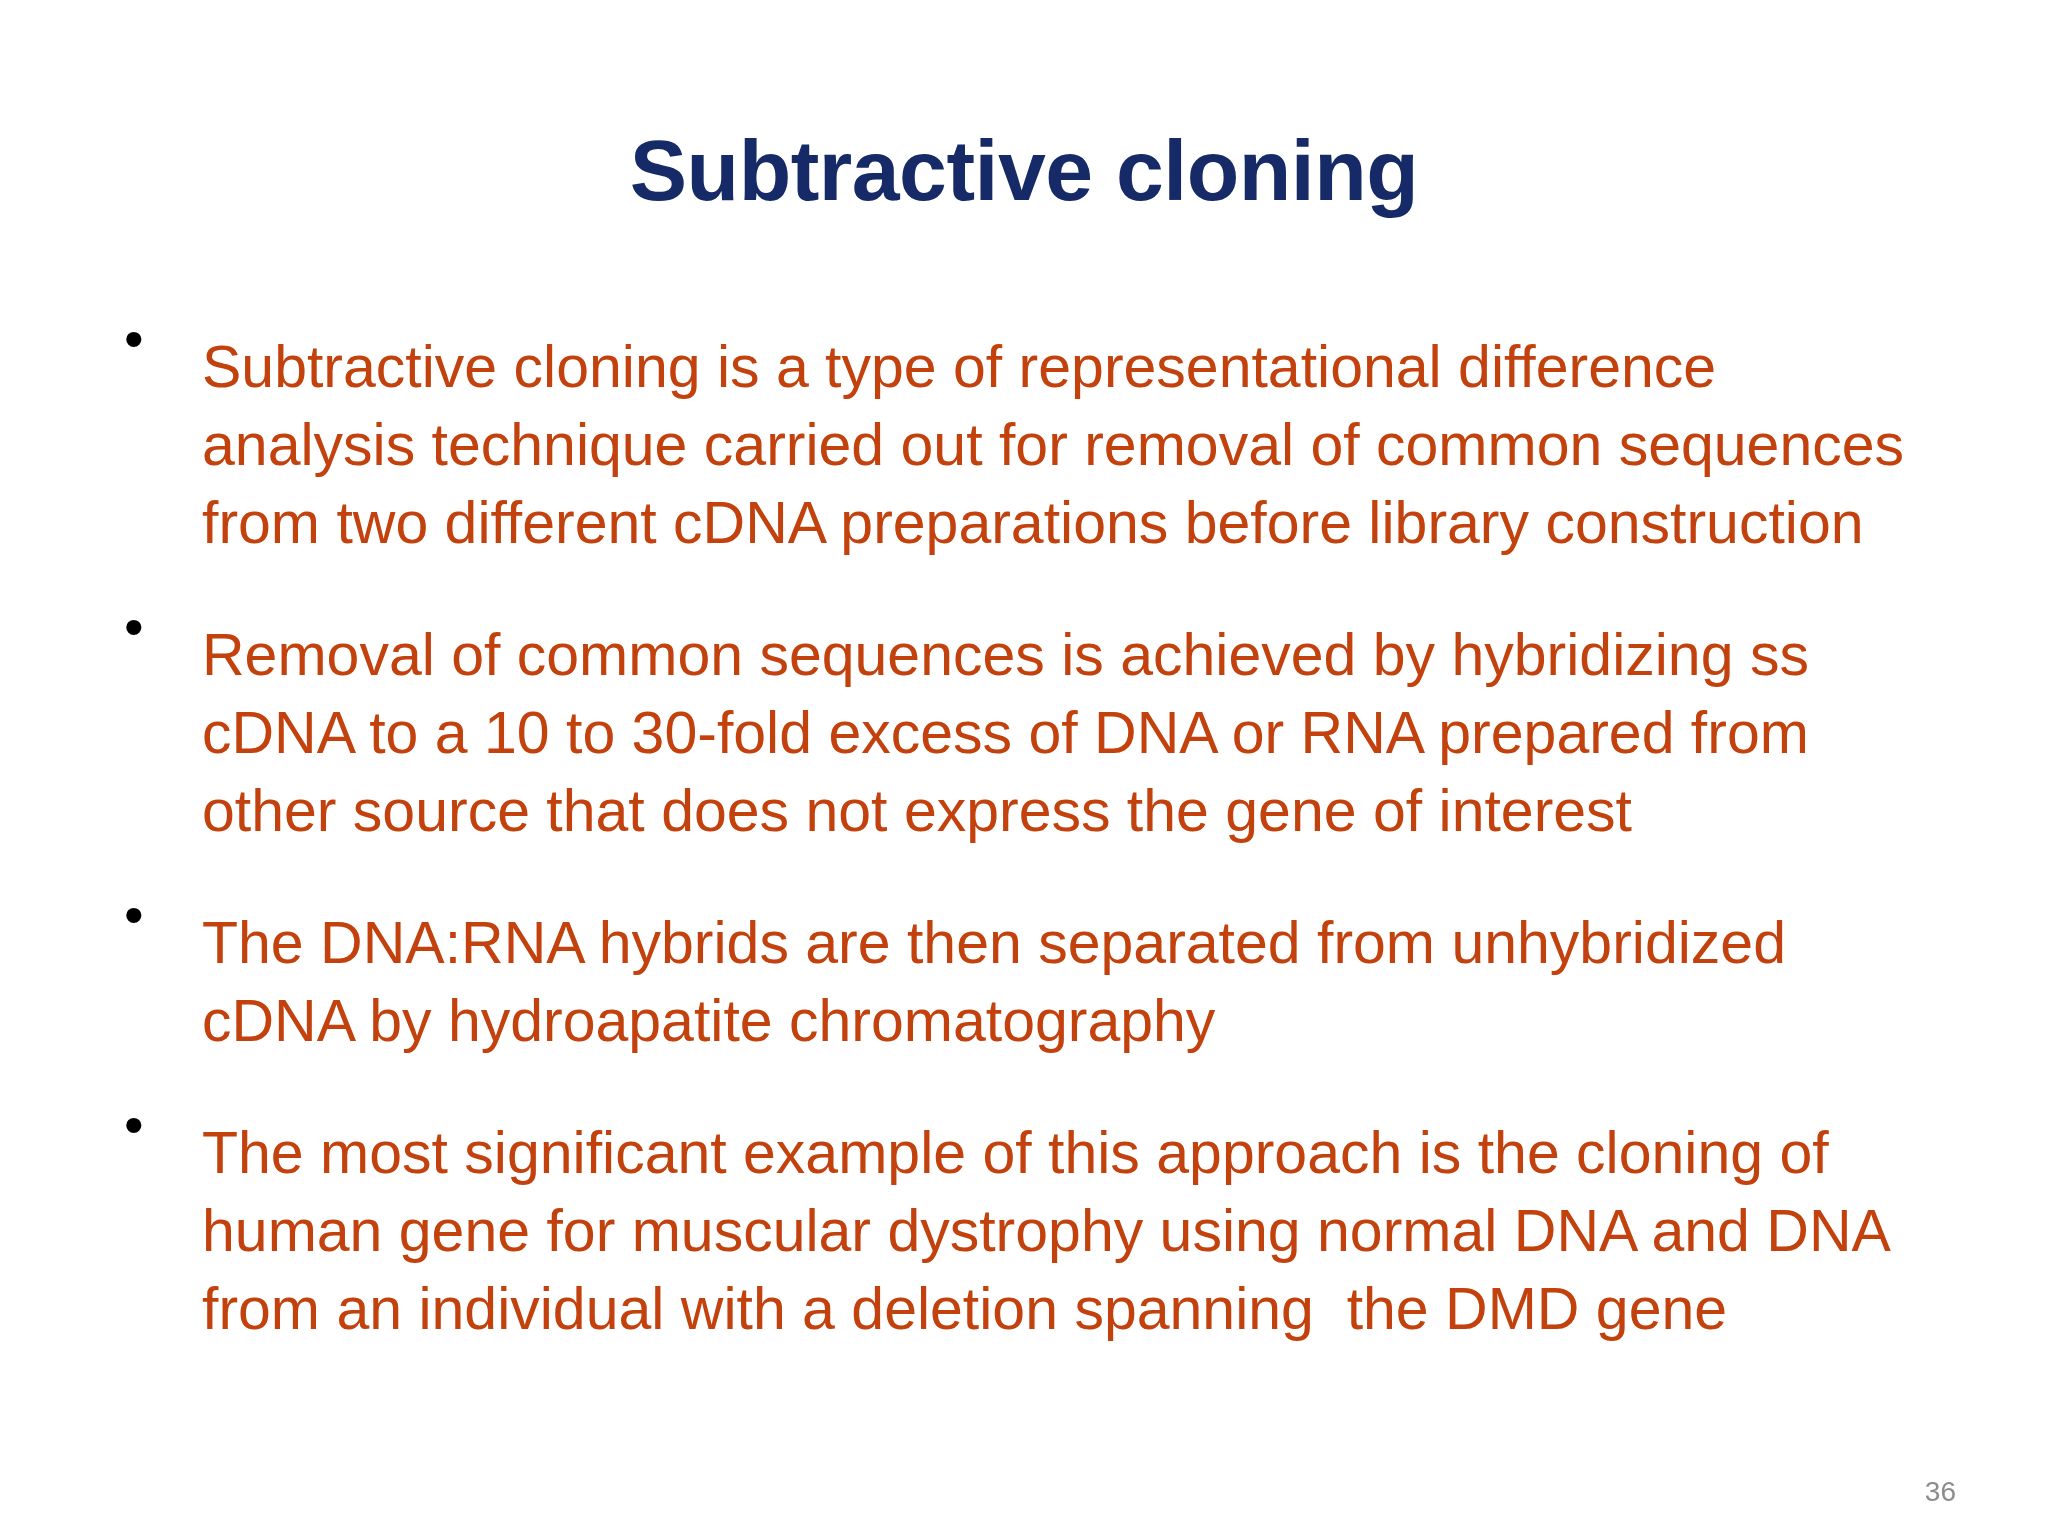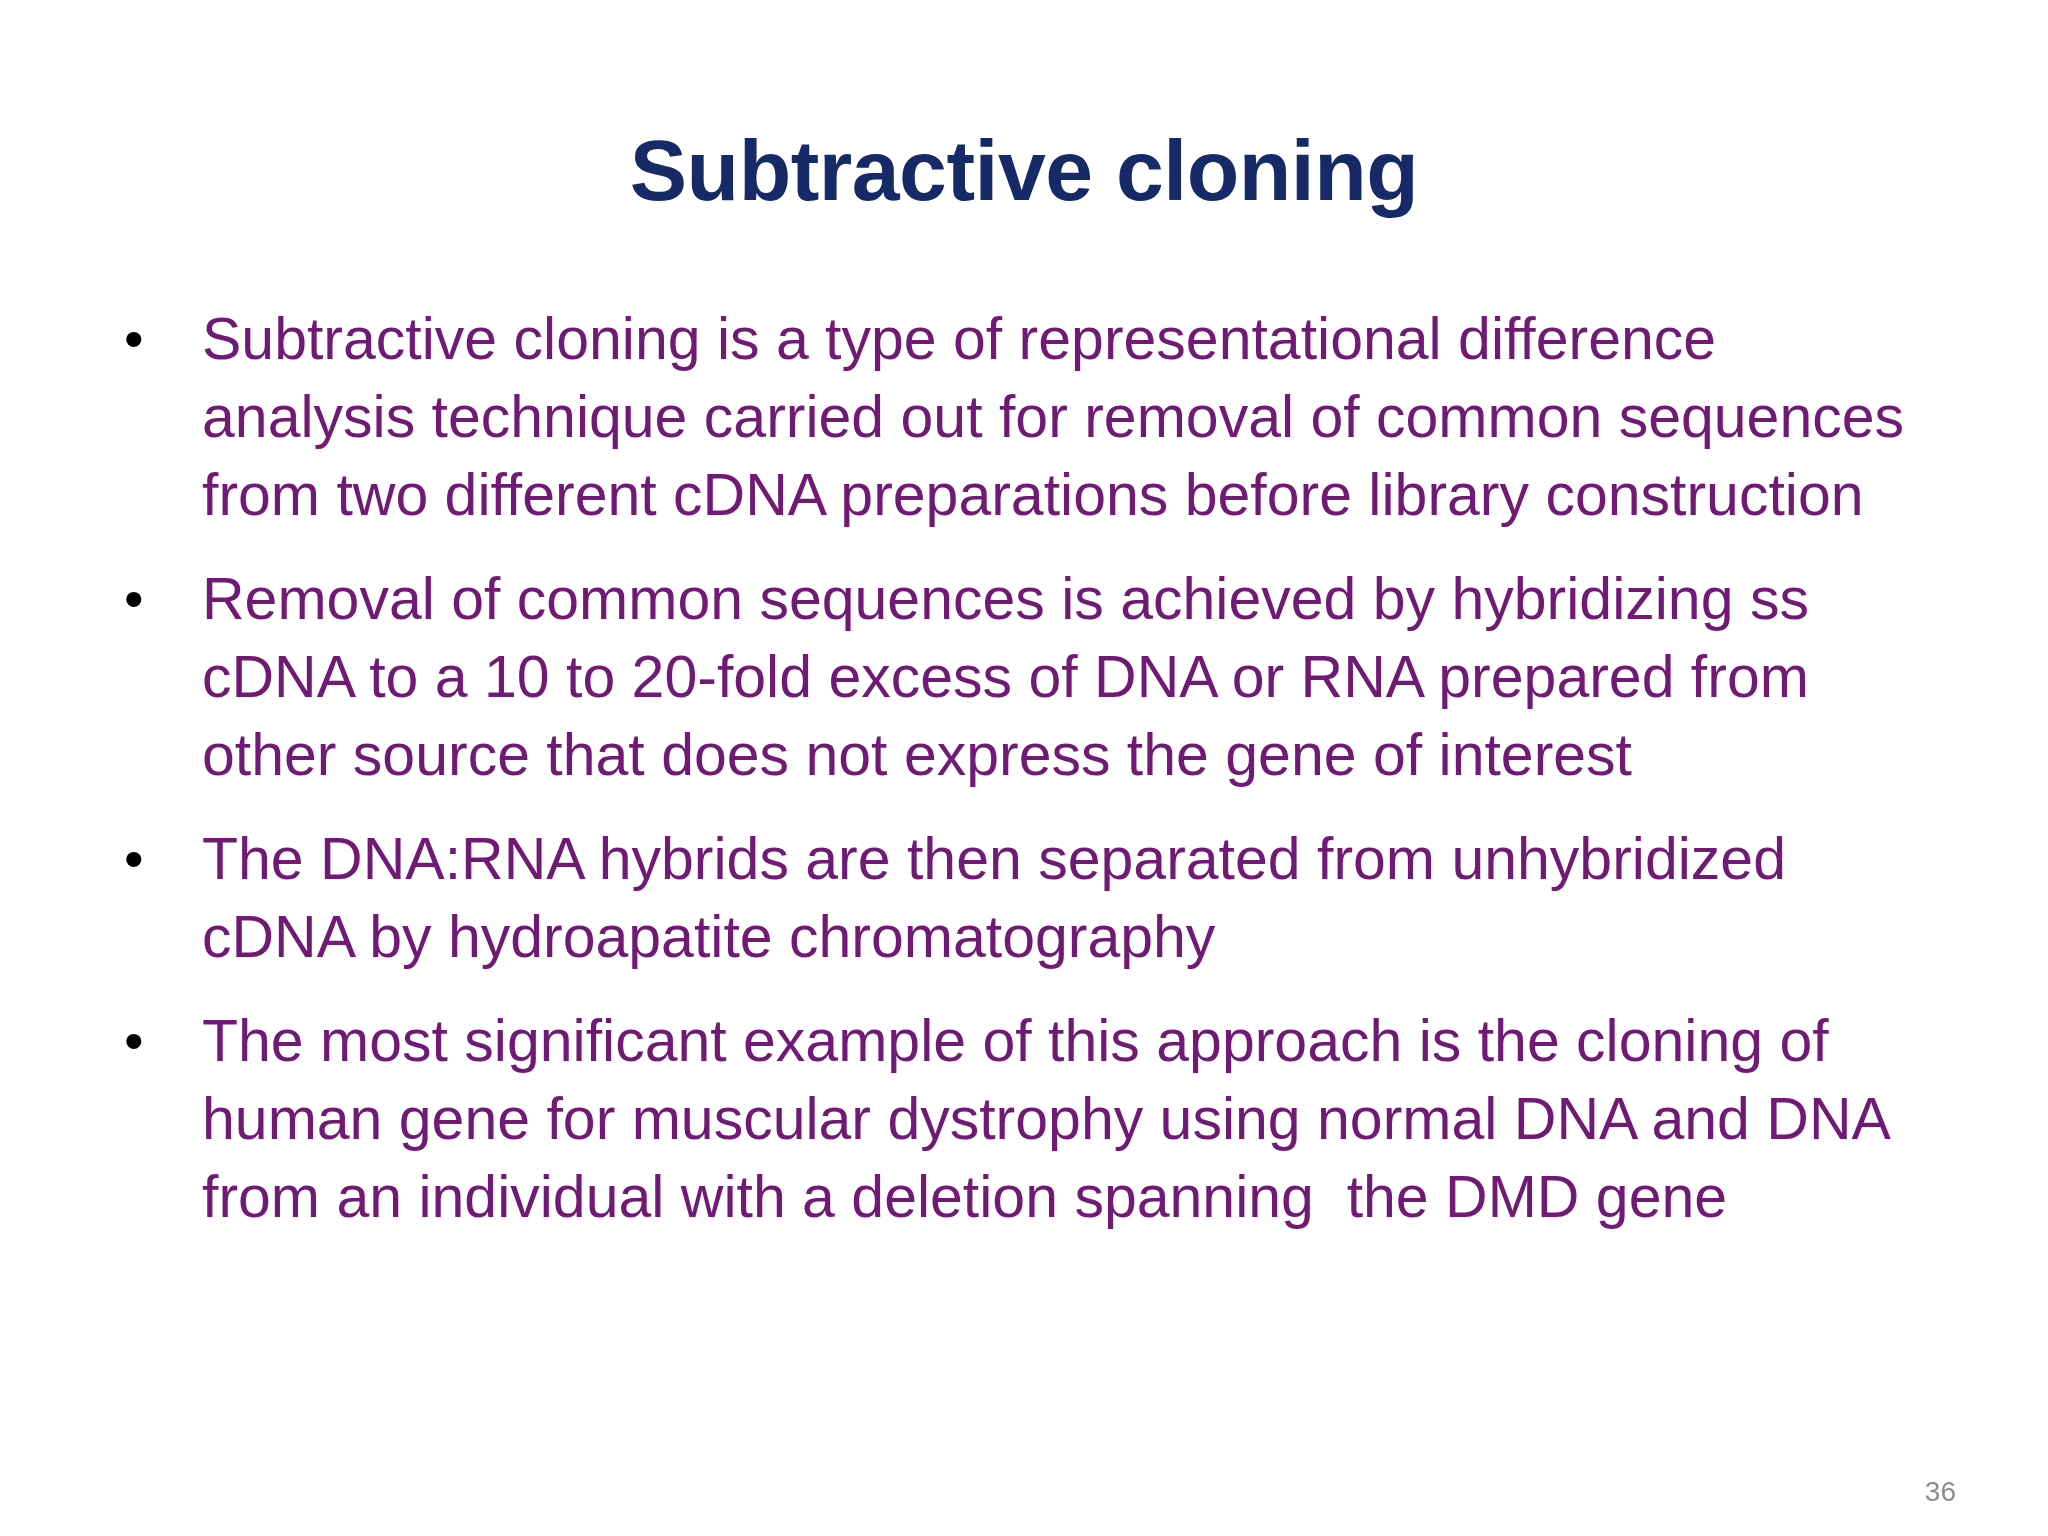--- a/index.html
+++ b/index.html
@@ -58,24 +58,25 @@
     color: #000000;
     text-align: left;
     padding-left: 6px;
     box-sizing: border-box;
   }
 
   .bullet-text {
     flex: 1 1 auto;
     font-size: 59px;
     line-height: 78px;
-    color: #701a75;
+    color: #c2410c;
     font-weight: 400;
     white-space: pre-wrap;
     text-align: left;
+    margin-top: 28px;
   }
 
   .page-number {
     position: absolute;
     right: 92px;
     bottom: 28px;
     font-size: 28px;
     color: #8c8c8c;
     font-weight: 400;
   }
@@ -89,21 +90,21 @@
 
   <div class="content">
 
     <div class="bullet-item">
       <span class="bullet-marker">•</span>
       <span class="bullet-text">Subtractive cloning is a type of representational difference analysis technique carried out for removal of common sequences from two different cDNA preparations before library construction</span>
     </div>
 
     <div class="bullet-item">
       <span class="bullet-marker">•</span>
-      <span class="bullet-text">Removal of common sequences is achieved by hybridizing ss cDNA to a 10 to 20-fold excess of DNA or RNA prepared from other source that does not express the gene of interest</span>
+      <span class="bullet-text">Removal of common sequences is achieved by hybridizing ss cDNA to a 10 to 30-fold excess of DNA or RNA prepared from other source that does not express the gene of interest</span>
     </div>
 
     <div class="bullet-item">
       <span class="bullet-marker">•</span>
       <span class="bullet-text">The DNA:RNA hybrids are then separated from unhybridized cDNA by hydroapatite chromatography</span>
     </div>
 
     <div class="bullet-item">
       <span class="bullet-marker">•</span>
       <span class="bullet-text">The most significant example of this approach is the cloning of human gene for muscular dystrophy using normal DNA and DNA from an individual with a deletion spanning  the DMD gene</span>

